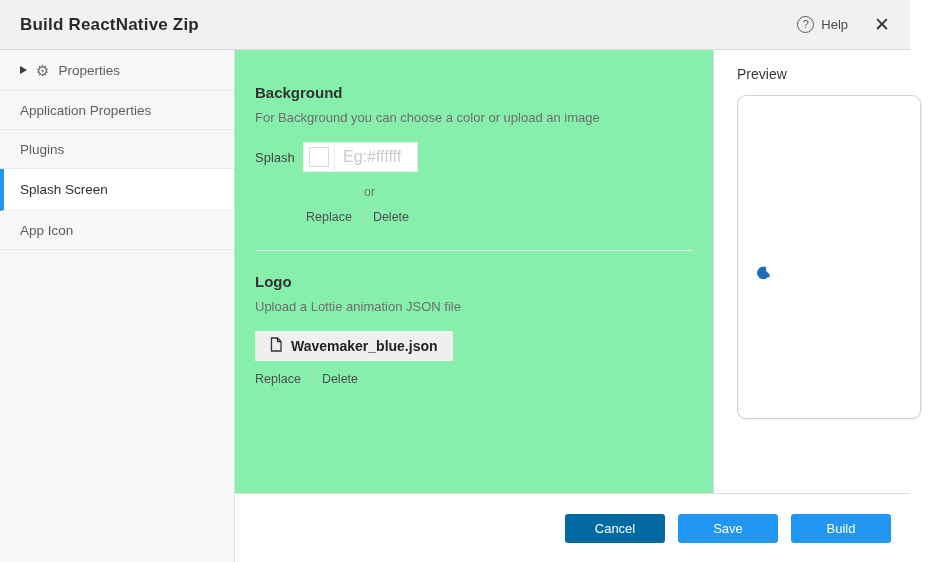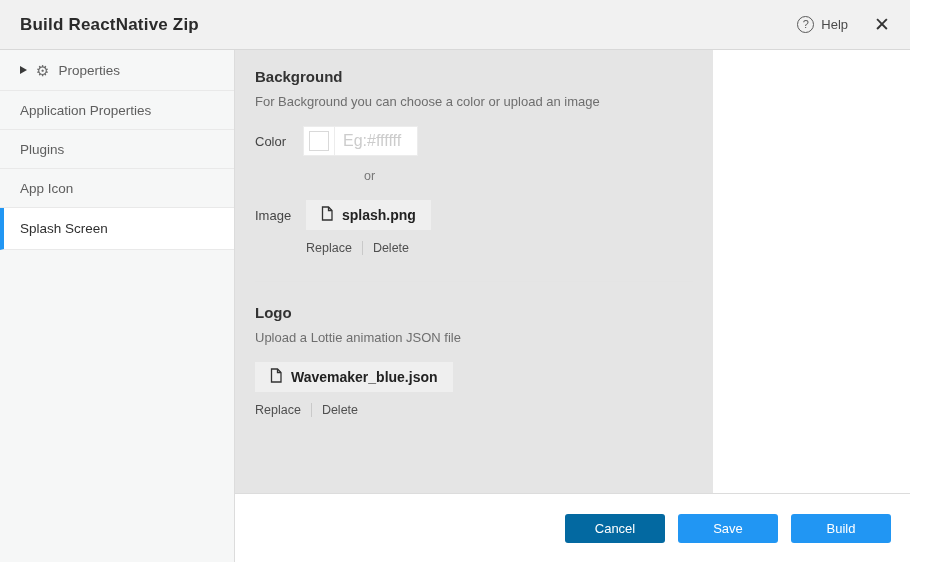--- a/index.html
+++ b/index.html
@@ -82,22 +82,22 @@
   .gear { font-size: 15px; color: #6a6a6a; line-height: 1; }
   .sidebar-filler { flex: 1; }
 
   
   .right-col { flex: 1; display: flex; flex-direction: column; min-width: 0; }
   .panes { flex: 1; display: flex; min-height: 0; }
 
   
   .main {
     width: 478px; flex: 0 0 478px;
-    padding: 16px 20px 0 20px;
-    background: #e5e5e5;
+    padding: 32px 20px 0 20px;
+    background: #86efac;
   }
   .section-title { font-size: 15px; font-weight: 700; color: #333; margin-top: 2px; }
   .section-desc { font-size: 13px; color: #6e6e6e; margin-top: 9px; }
 
   .form-row { display: flex; align-items: center; margin-top: 17px; }
   .form-label { width: 48px; flex: 0 0 48px; font-size: 13px; color: #454545; }
   .form-label.wide { width: 51px; flex-basis: 51px; }
 
   .color-control {
     width: 115px; height: 30px;
@@ -201,59 +201,47 @@
         <span class="tri-right"></span>
         <span class="gear">⚙</span>
         <span>Properties</span>
       </div>
       <div class="side-item">
         <span>Application Properties</span>
       </div>
       <div class="side-item">
         <span>Plugins</span>
       </div>
+      <div class="side-item selected">
+        <span>Splash Screen</span>
+      </div>
       <div class="side-item">
         <span>App Icon</span>
       </div>
-      <div class="side-item selected">
-        <span>Splash Screen</span>
-      </div>
       <div class="sidebar-filler"></div>
     </div>
 
     <div class="right-col">
       <div class="panes">
 
         <div class="main">
 
           <div class="section-title">Background</div>
           <div class="section-desc">For Background you can choose a color or upload an image</div>
 
           <div class="form-row">
-            <div class="form-label">Color</div>
+            <div class="form-label">Splash</div>
             <div class="color-control">
               <div class="color-swatch"></div>
               <input class="color-input" type="text" placeholder="Eg:#ffffff" style="">
             </div>
           </div>
 
           <div class="or-text">or</div>
 
-          <div class="form-row">
-            <div class="form-label wide">Image</div>
-            <div class="file-chip">
-              <span class="doc-icon">
-                <svg width="12" height="15" viewBox="0 0 12 15">
-                  <path d="M1.5 1 h6 l3.5 3.5 v9.5 h-9.5 z" fill="none" stroke="#333" stroke-width="1.3"></path>
-                  <path d="M7.5 1 v3.5 h3.5" fill="none" stroke="#333" stroke-width="1.3"></path>
-                </svg>
-              </span>
-              <span>splash.png</span>
-            </div>
-          </div>
 
           <div class="link-row" style="margin-left:51px;">
             <span class="lnk">Replace</span>
             <span class="link-sep"></span>
             <span class="lnk">Delete</span>
           </div>
 
           <hr class="hr-div">
 
           <div class="logo-section">
@@ -274,20 +262,31 @@
 
             <div class="link-row">
               <span class="lnk">Replace</span>
               <span class="link-sep"></span>
               <span class="lnk">Delete</span>
             </div>
           </div>
 
         </div>
 
+        <div class="preview">
+          <div class="preview-title">Preview</div>
+          <div class="preview-box">
+            <span class="crescent">
+              <svg width="16" height="16" viewBox="0 0 16 16">
+                <path d="M11.2 2.3 A 6.3 6.3 0 1 0 14.6 8.9 A 5.1 5.1 0 0 1 11.2 2.3 Z" fill="#1b6db5"></path>
+                <circle cx="14" cy="11.3" r="1" fill="#1b6db5"></circle>
+              </svg>
+            </span>
+          </div>
+        </div>
 
       </div>
 
       <div class="footer">
         <button class="btn btn-cancel">Cancel</button>
         <button class="btn btn-primary">Save</button>
         <button class="btn btn-primary">Build</button>
       </div>
     </div>
 

